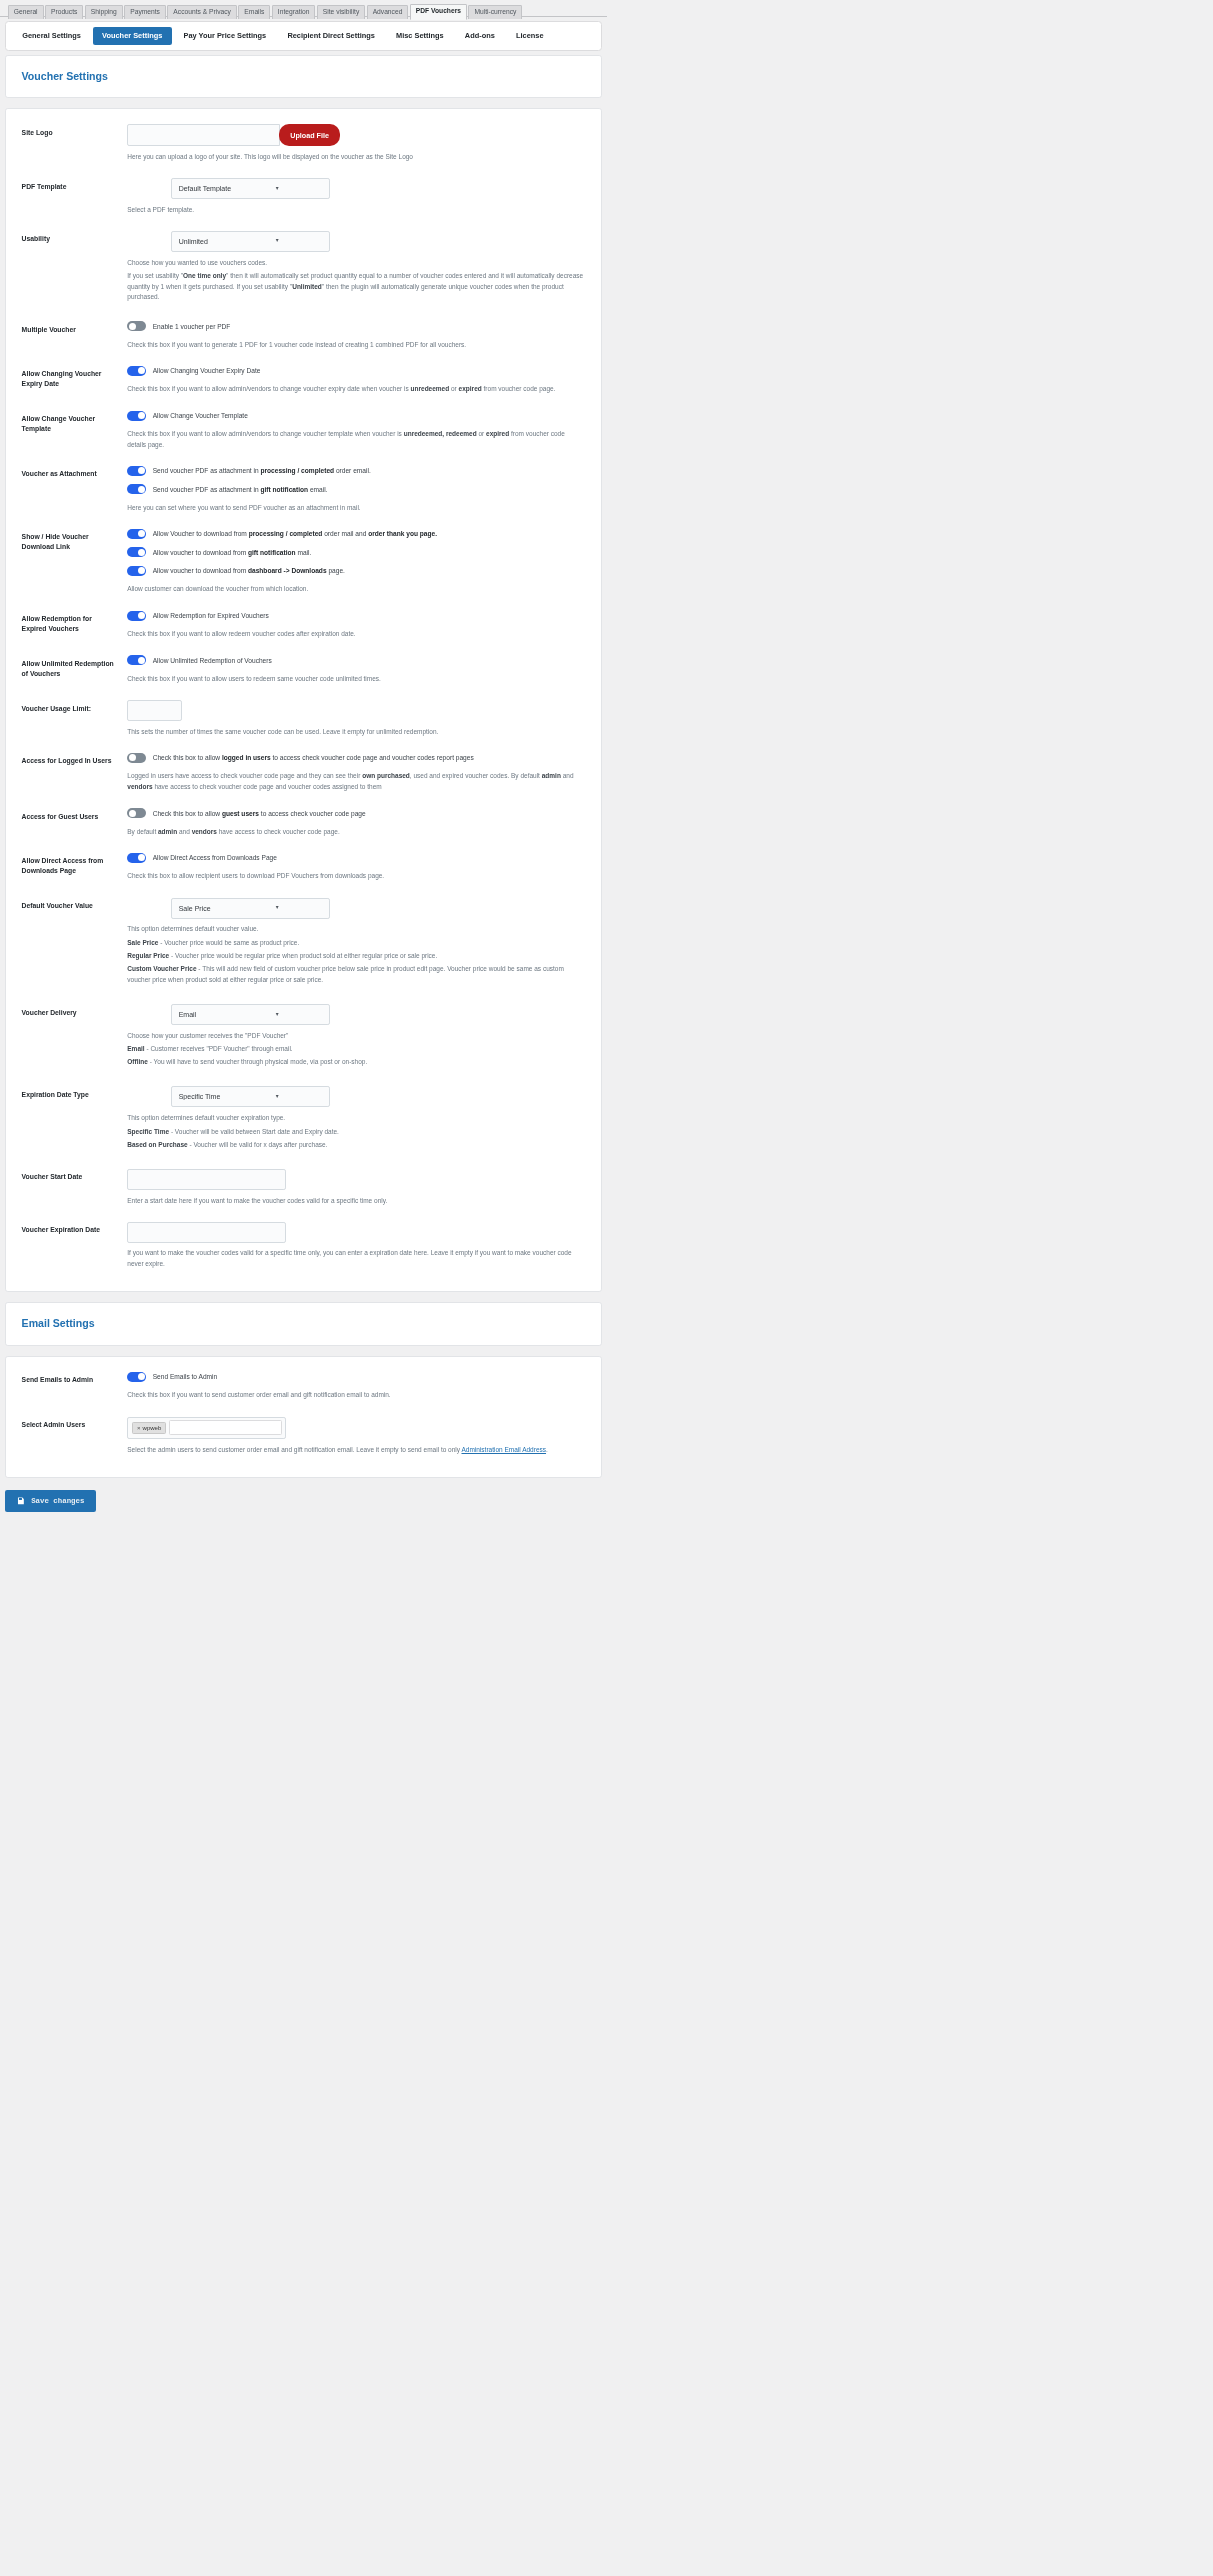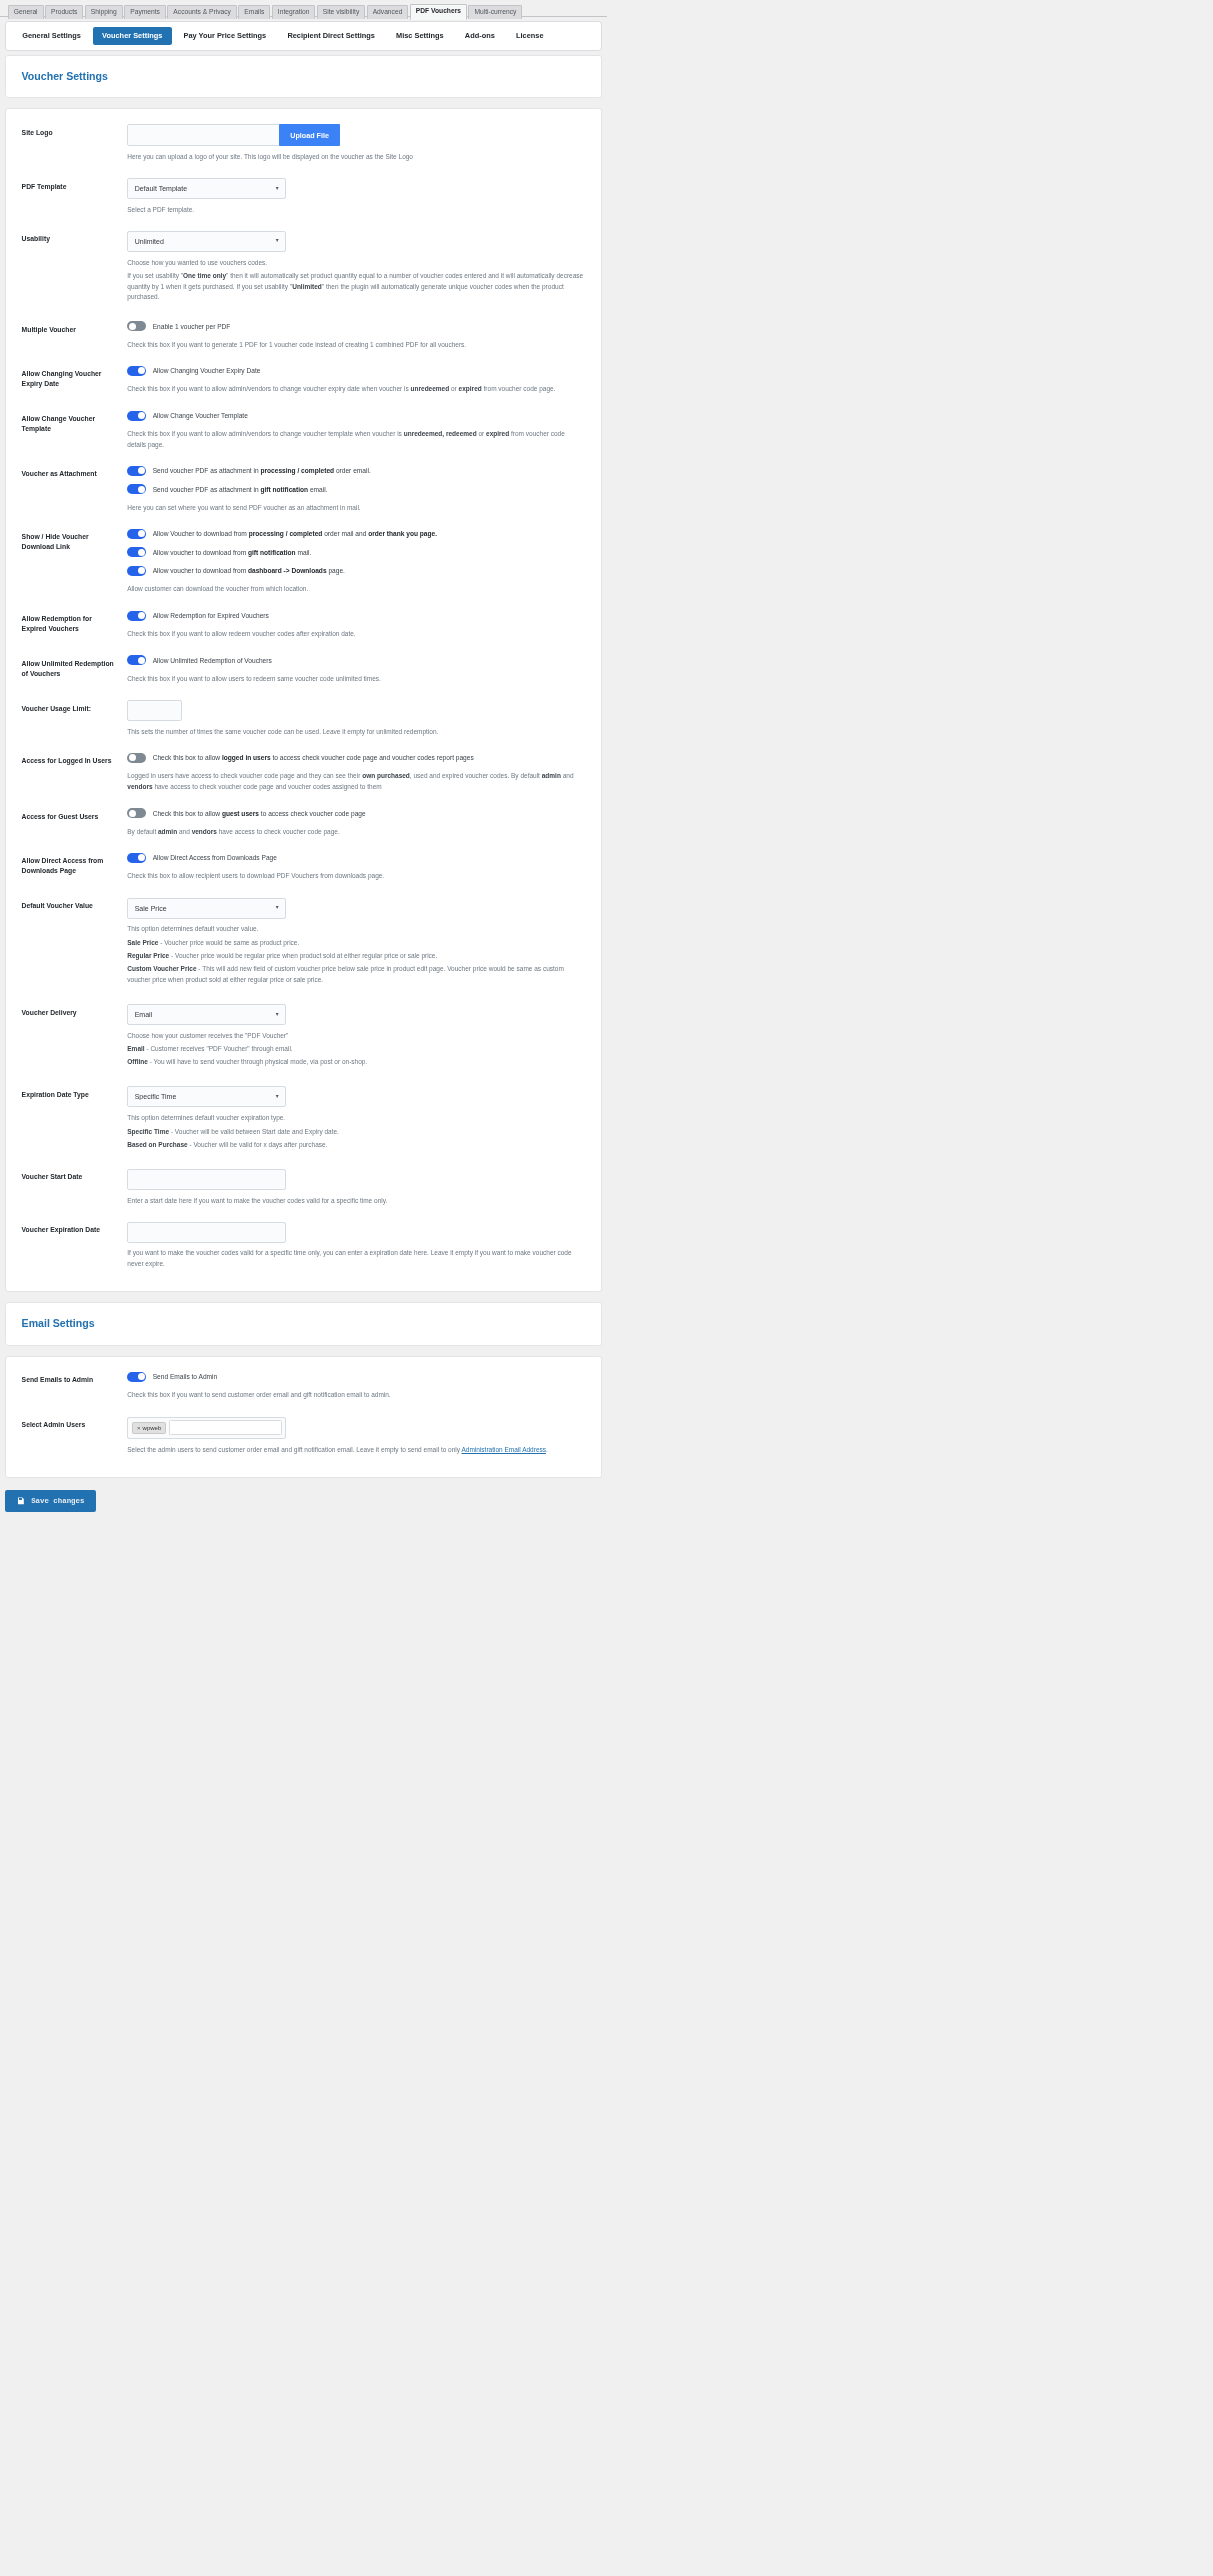--- a/index.html
+++ b/index.html
@@ -120,42 +120,43 @@
   }
   .txt-input.small { width: 55px; height: 21px; }
   .txt-input.date { width: 159px; height: 21px; }
   .sel-wrap { position: relative; width: 159px; }
   .sel-input {
     appearance: none;
     -webkit-appearance: none;
     height: 21px;
     padding-right: 18.4px;
     cursor: pointer;
+    margin-left: 44px;
   }
   .sel-arrow {
     position: absolute;
     right: 7.8px; top: 50%;
     transform: translateY(-50%);
     pointer-events: none;
     font-size: 5.7px;
     color: #50575e;
     line-height: 1;
   }
 
   .upload-row { display: flex; align-items: stretch; }
   .upload-row .txt-input { width: 153px; height: 22px; border-radius: 2.1px 0 0 2.1px; }
   .btn-upload {
-    background: #3b82f6;
+    background: #b91c1c;
     color: #fff;
     border: none;
     font-size: 7.2px;
     font-weight: bold;
     padding: 0 11.3px;
     height: 22px;
-    border-radius: 1px;
+    border-radius: 10px;
     margin-left: -1.4px;
     cursor: pointer;
     font-family: "Liberation Sans", sans-serif;
   }
 
   .desc {
     font-size: 6.5px;
     color: #6c7781;
     line-height: 10.6px;
     margin-top: 5.7px;

